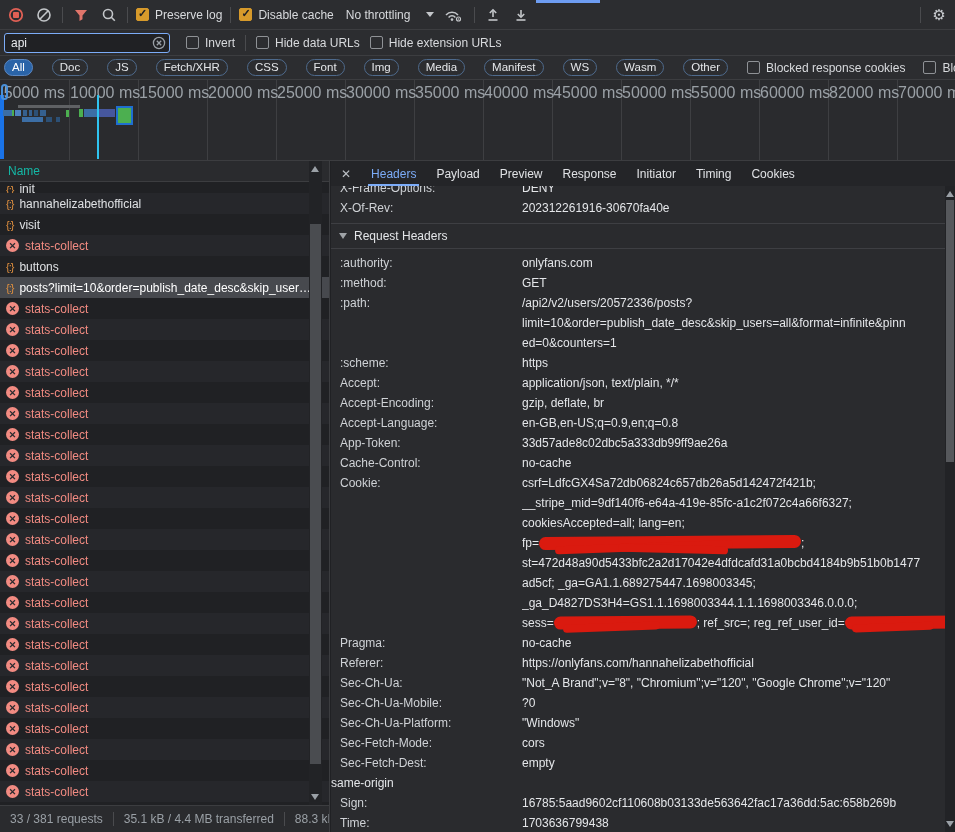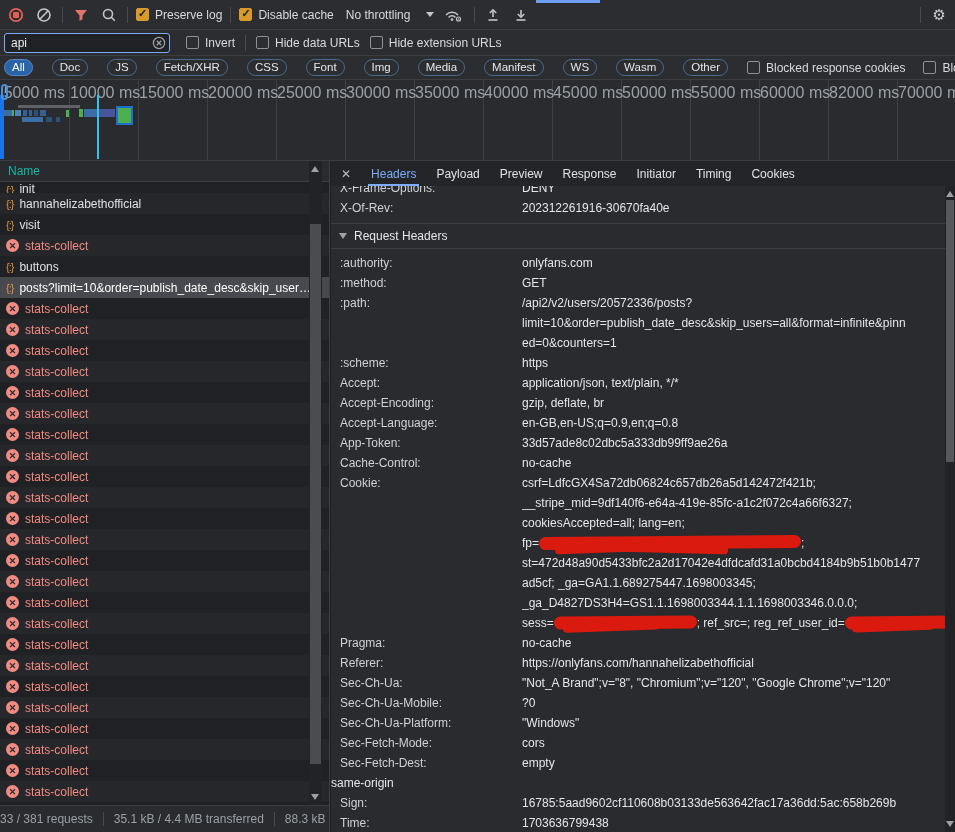--- a/index.html
+++ b/index.html
@@ -62,21 +62,21 @@
   
   #lscroll { position:absolute; right:7px; top:0; width:13px; height:644px; background:#222326; }
   #lscroll .thumb { position:absolute; left:1px; top:63px; width:11px; height:540px; background:#4a4c50; }
   .sb-arrow-up { position:absolute; left:2px; top:5px; width:0; height:0;
     border-left:4.5px solid transparent; border-right:4.5px solid transparent; border-bottom:6px solid #9aa0a6; }
   .sb-arrow-down { position:absolute; left:2px; bottom:5px; width:0; height:0;
     border-left:4.5px solid transparent; border-right:4.5px solid transparent; border-top:6px solid #9aa0a6; }
 
   
   #statusbar { position:absolute; left:0; bottom:0; width:329px; height:27px; background:#2a2b2e;
-    border-top:1px solid #3c3d40; display:flex; align-items:center; gap:10px; 
+    border-top:1px solid #3c3d40; display:flex; align-items:center; gap:10px; padding-left:10px;
     font-size:12px; color:#9aa0a6; white-space:nowrap; overflow:hidden; }
   #statusbar .vsep { height:14px; }
 
   
   #right { position:absolute; left:331px; top:0; width:624px; height:671px; background:#2a2b2e; }
   #tabbar { position:absolute; left:0; top:0; width:624px; height:25px; background:#242528;
     display:flex; align-items:center; gap:20px; padding-left:10px; }
   #tab-close { color:#bdc1c6; font-size:12px; }
   .tab { font-size:12px; color:#e0e2e5; height:25px; display:flex; align-items:center; position:relative; }
   .tab.active { color:var(--accent); }

